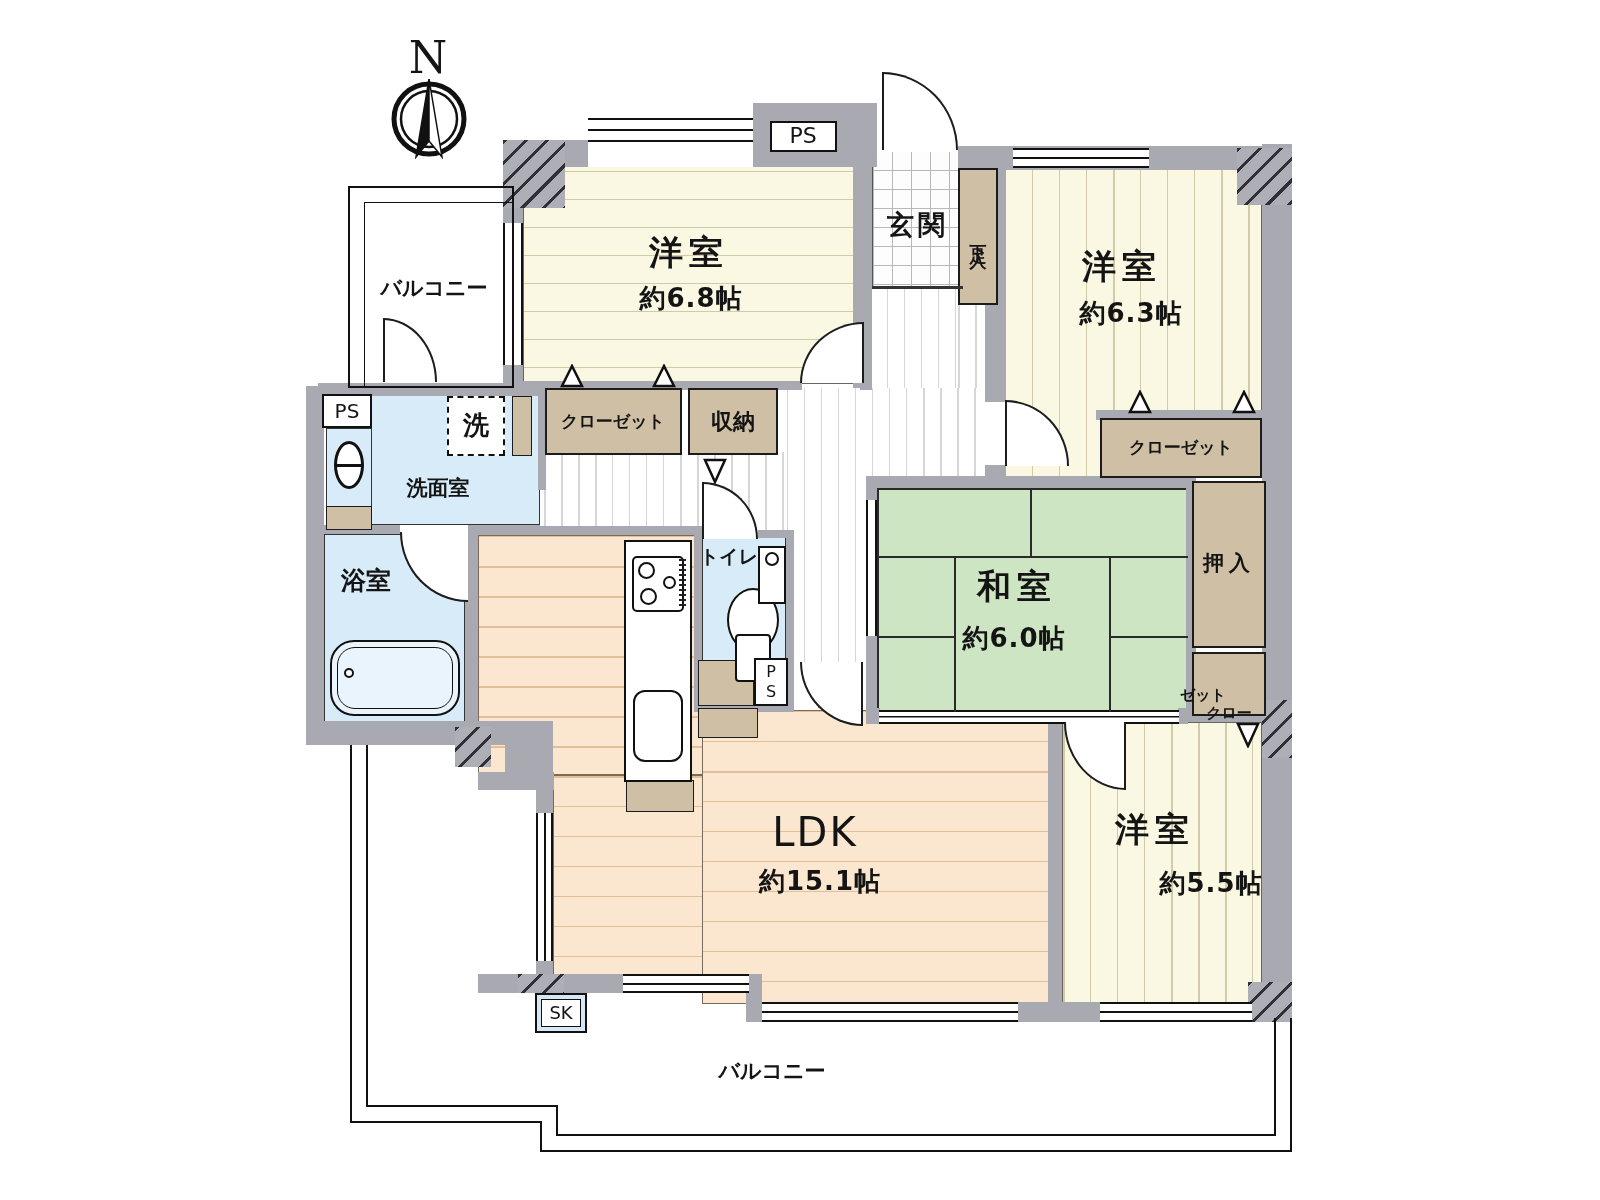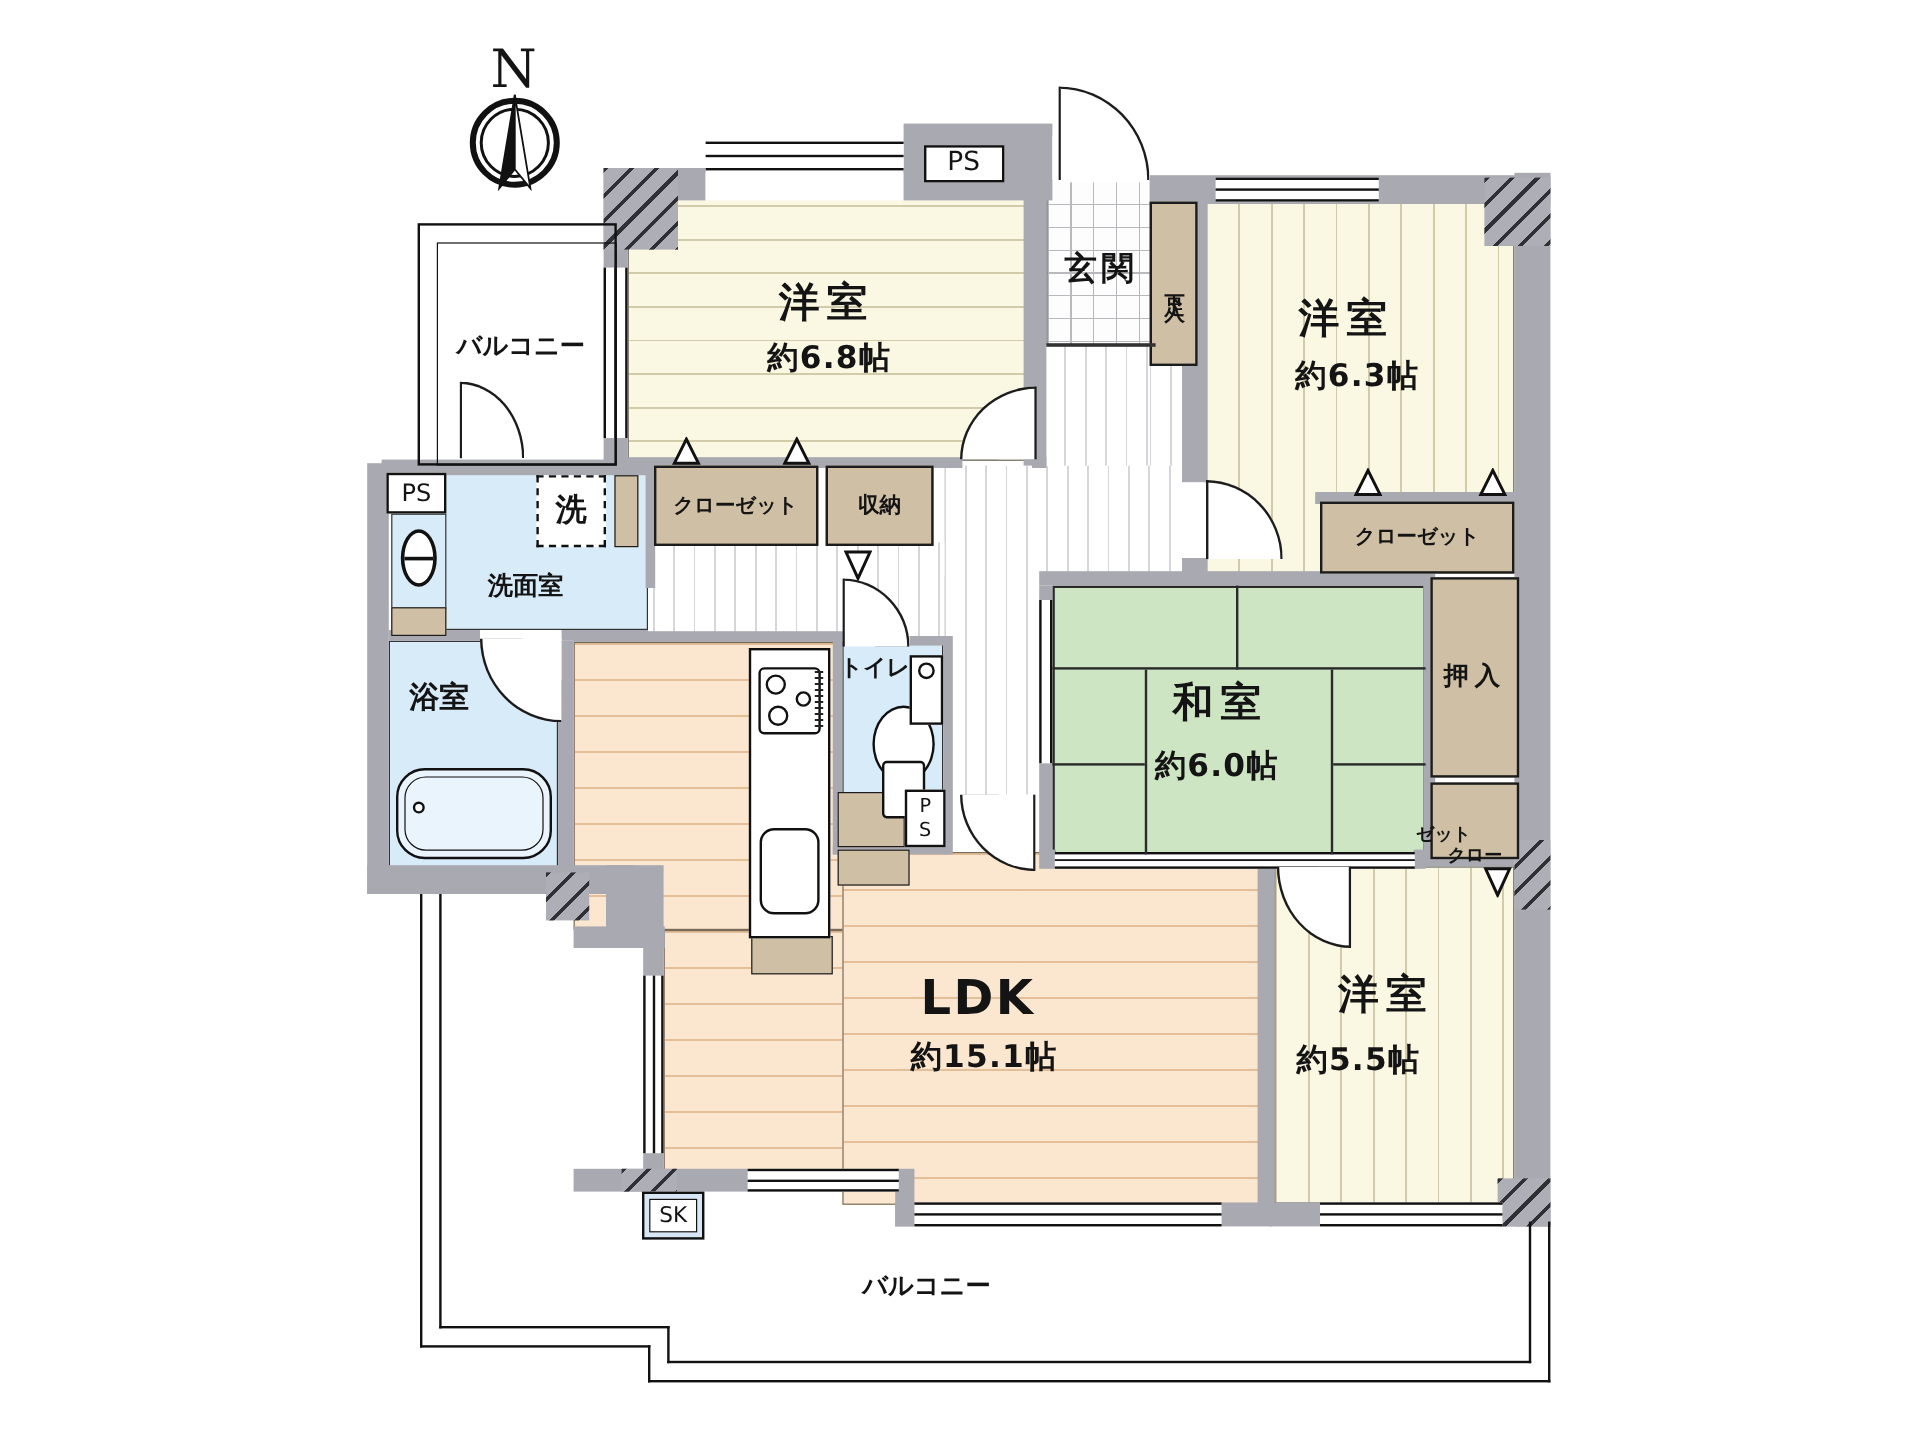--- a/index.html
+++ b/index.html
@@ -224,37 +224,37 @@
 
   <span class="lb rn" style="left:689px;top:252px;">洋室</span>
   <span class="lb rs" style="left:691px;top:299px;">約6.8帖</span>
 
   <span class="lb rn" style="left:1122px;top:266px;">洋室</span>
   <span class="lb rs" style="left:1131px;top:314px;">約6.3帖</span>
 
   <span class="lb rn" style="left:1017px;top:586px;">和室</span>
   <span class="lb rs" style="left:1014px;top:639px;">約6.0帖</span>
 
-  <span class="lb" style="left:815px;top:832px;font-size:40px;font-weight:700;letter-spacing:2px;">LDK</span>
+  <span class="lb" style="left:815px;top:832px;font-size:40px;font-weight:400;letter-spacing:2px;">LDK</span>
   <span class="lb rs" style="left:820px;top:882px;">約15.1帖</span>
 
   <span class="lb rn" style="left:1155px;top:829px;">洋室</span>
-  <span class="lb rs" style="left:1132px;top:884px;">約5.5帖</span>
+  <span class="lb rs" style="left:1211px;top:884px;">約5.5帖</span>
 
   <span class="lb" style="left:918px;top:225px;font-size:27px;letter-spacing:4px;">玄関</span>
   <span class="lb vert" style="left:978px;top:236px;font-size:17px;font-weight:600;">下足入</span>
 
   <span class="lb" style="left:803px;top:136px;font-size:22px;font-weight:500;">PS</span>
   <span class="lb" style="left:347px;top:411px;font-size:20px;font-weight:500;">PS</span>
   <span class="lb" style="left:771px;top:672px;font-size:16px;font-weight:500;">P</span>
   <span class="lb" style="left:771px;top:692px;font-size:16px;font-weight:500;">S</span>
   <span class="lb" style="left:561px;top:1013px;font-size:18px;font-weight:500;">SK</span>
 
   <span class="lb xs" style="left:613px;top:422px;font-size:17px;">クローゼット</span>
-  <span class="lb" style="left:733px;top:422px;font-size:18px;">収納</span>
+  <span class="lb" style="left:733px;top:422px;font-size:22px;">収納</span>
   <span class="lb xs" style="left:1181px;top:448px;font-size:17px;">クローゼット</span>
   <span class="lb" style="left:1229px;top:564px;font-size:21px;letter-spacing:5px;">押入</span>
   <span class="lb xs" style="left:1229px;top:713px;font-size:15px;">クロー</span>
   <span class="lb xs" style="left:1203px;top:695px;font-size:15px;">ゼット</span>
 
   <span class="lb" style="left:438px;top:489px;font-size:21px;">洗面室</span>
   <span class="lb" style="left:476px;top:426px;font-size:26px;">洗</span>
   <span class="lb" style="left:366px;top:581px;font-size:25px;">浴室</span>
   <span class="lb" style="left:729px;top:557px;font-size:19px;">トイレ</span>
 

